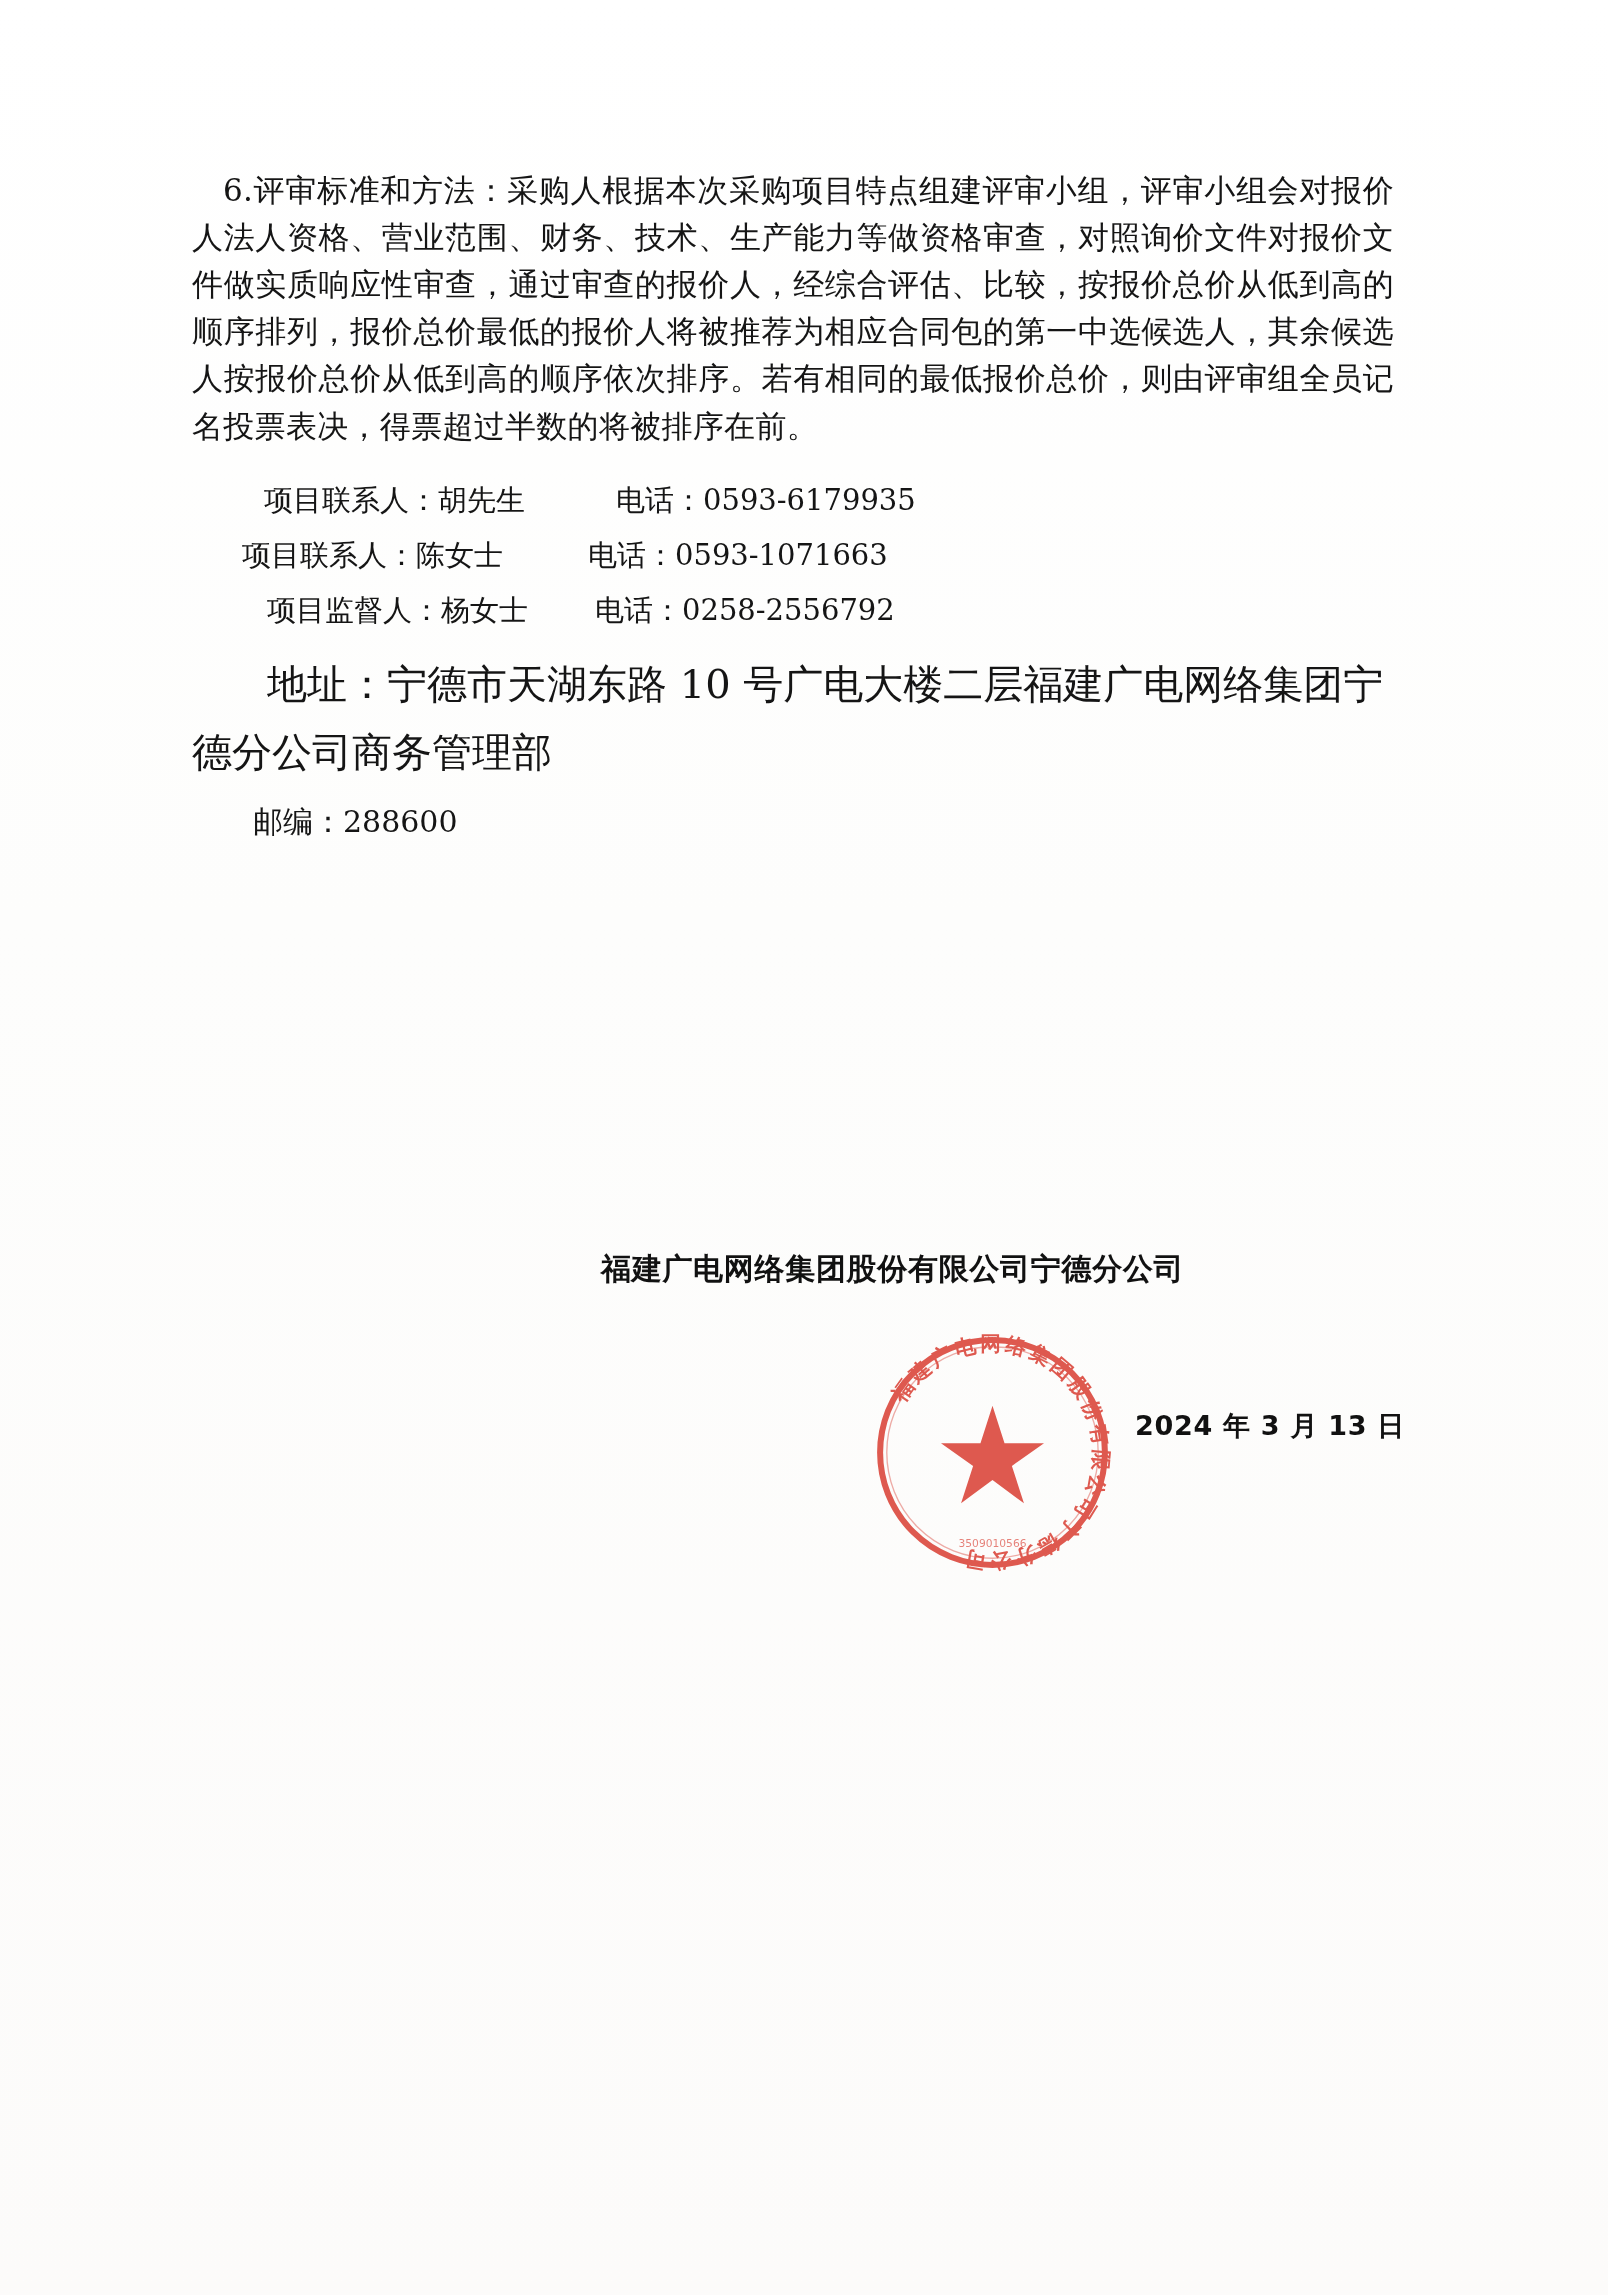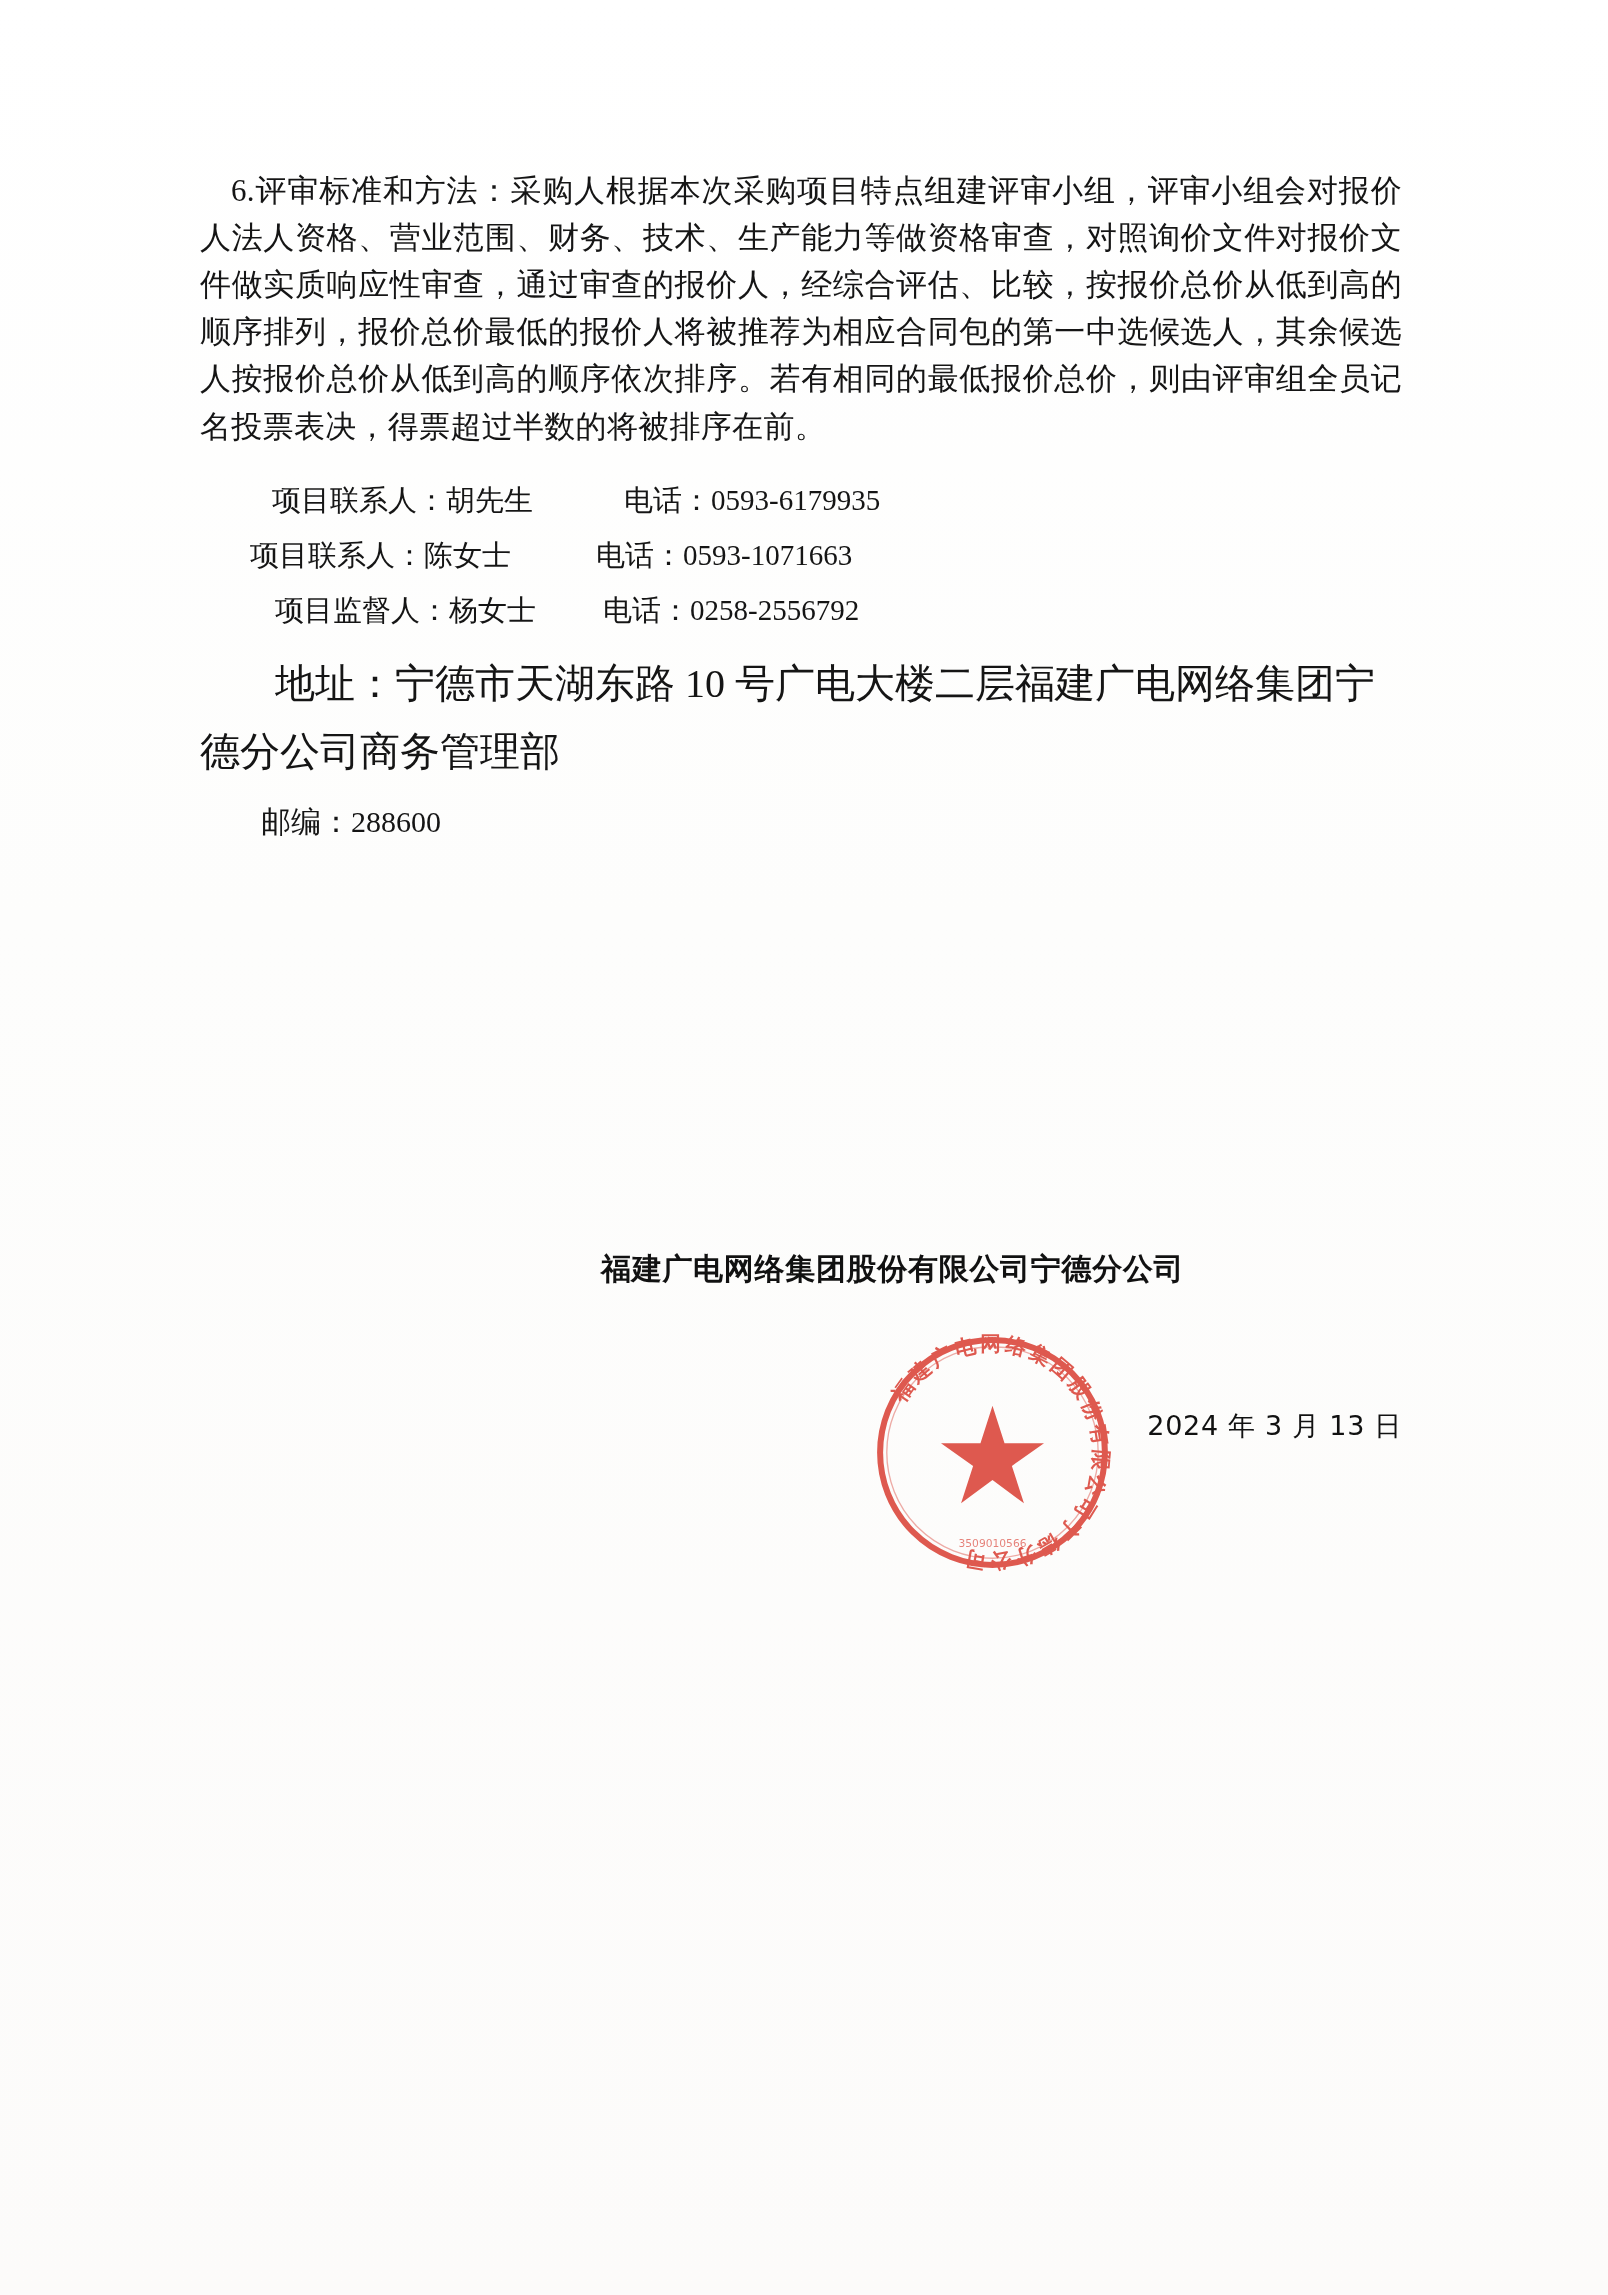--- a/index.html
+++ b/index.html
@@ -23,24 +23,23 @@
   
   .paper-tint {
     position: absolute;
     inset: 0;
     background: linear-gradient(180deg, #ffffff 0%, #fdfdfc 40%, #fcfbfa 100%);
     pointer-events: none;
   }
 
   .content {
     position: absolute;
-    left: 200px;
+    left: 192px;
     top: 167px;
     width: 1202px;
-    font-family: Liberation Serif, serif;
   }
 
   .para {
     font-size: 31px;
     line-height: 1.52;
     letter-spacing: 0.3px;
     text-align: justify;
     text-justify: inter-ideograph;
     margin: 0;
     color: #151515;
@@ -99,21 +98,21 @@
     font-weight: bold;
     font-size: 30px;
     letter-spacing: 0.7px;
     color: #111111;
     white-space: nowrap;
   }
   .date {
     margin-top: 118px;
     margin-left: 534px;
     font-family: "DejaVu Sans", "Liberation Sans", sans-serif;
-    font-weight: normal;
+    font-weight: bold;
     font-size: 27px;
     letter-spacing: 0.7px;
     color: #111111;
     white-space: nowrap;
     text-align: right;
   }
 
   
   .seal {
     position: absolute;

